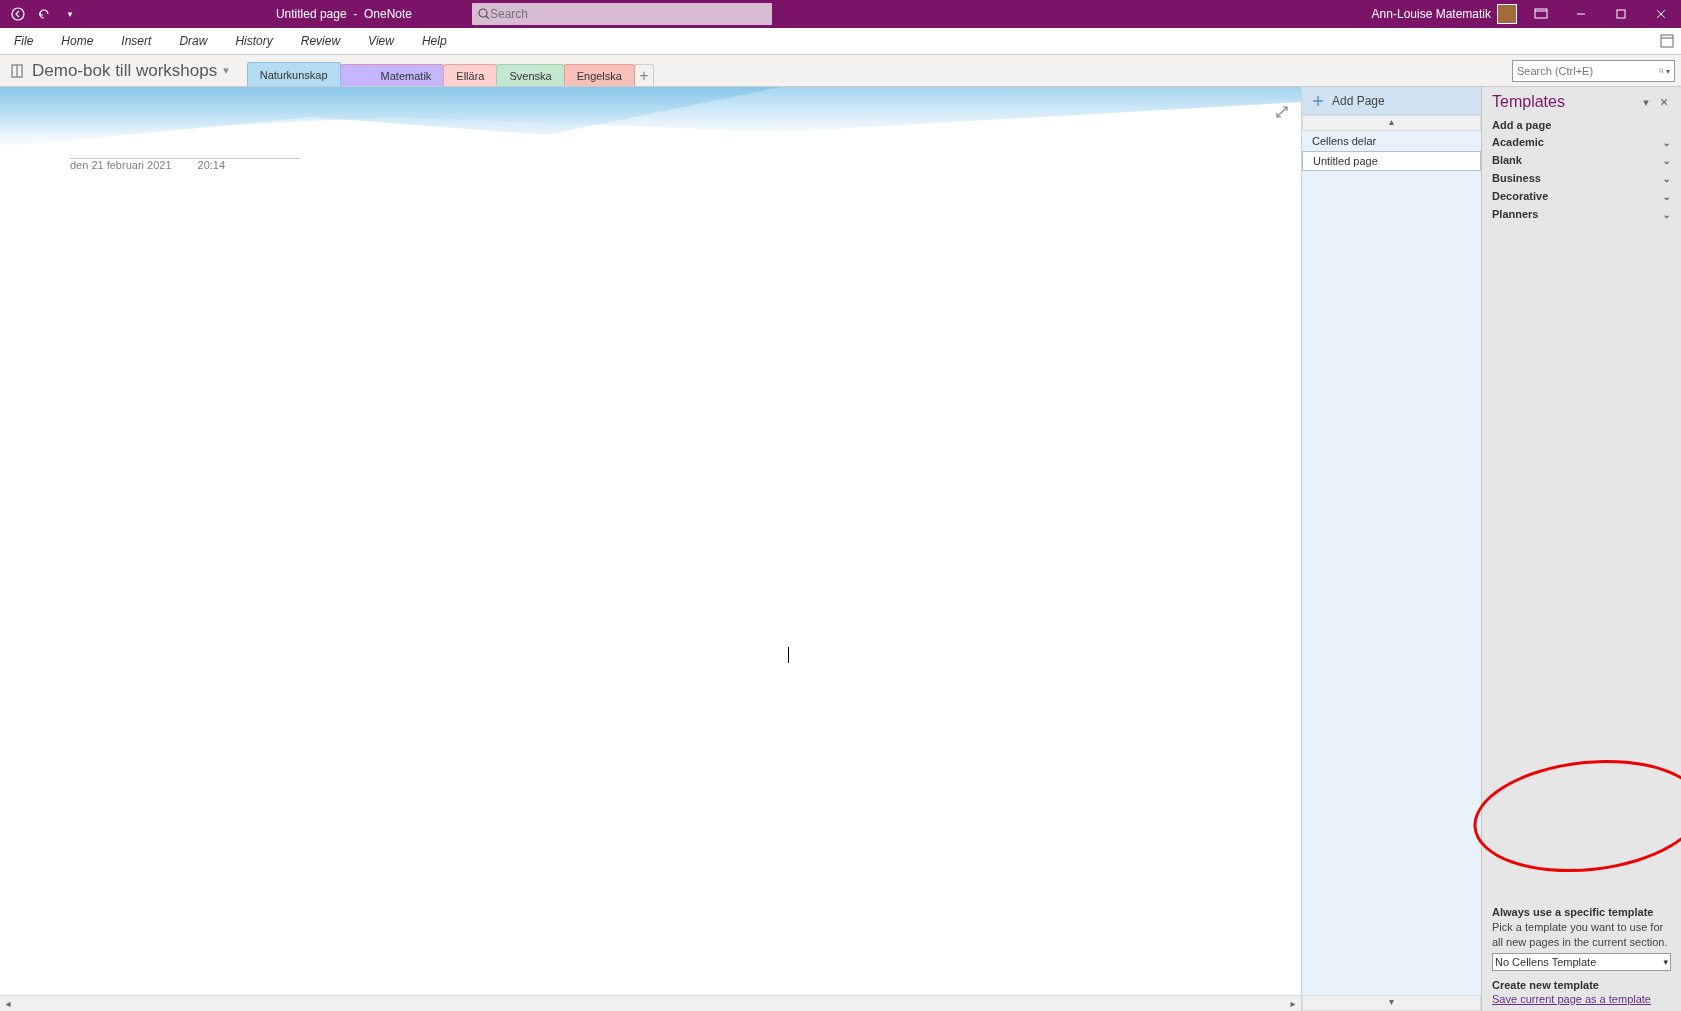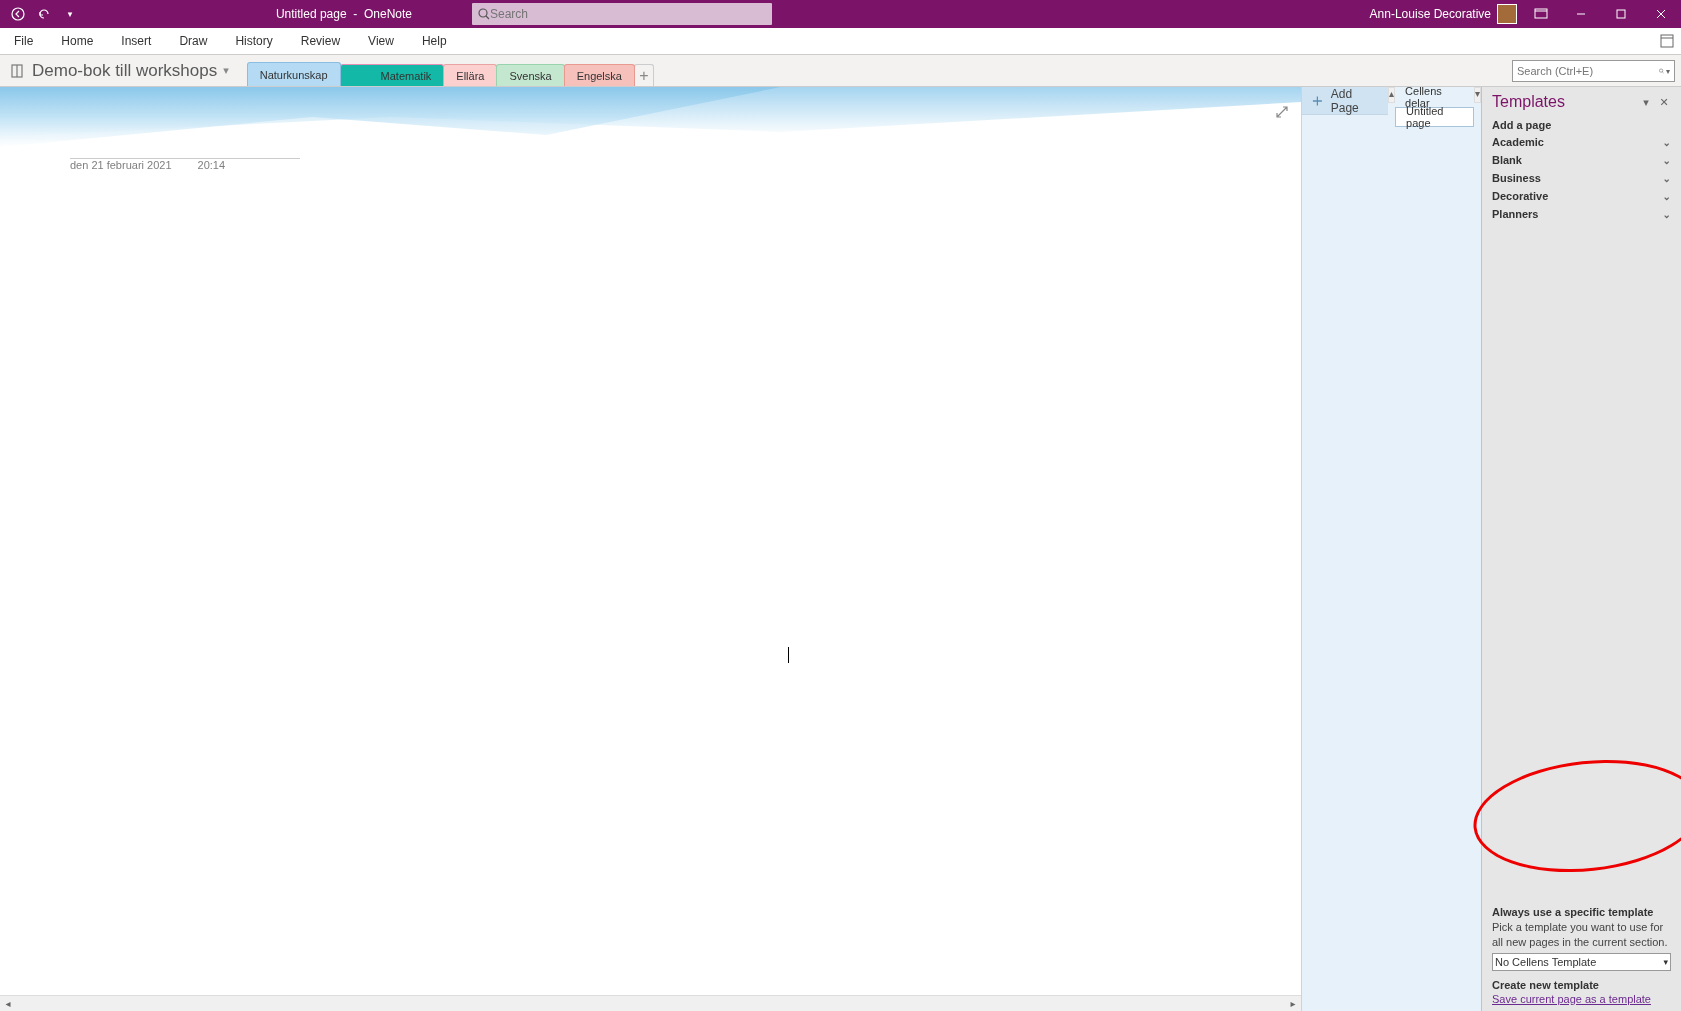--- a/index.html
+++ b/index.html
@@ -12,34 +12,34 @@
 .titlebar .title { flex:0 0 330px; text-align:right; }
 .titlebar .searchbox { margin-left:60px; width:300px; height:22px; background:#d8bcd3; border-radius:1px; display:flex; align-items:center; padding:0 6px; }
 .titlebar .searchbox input { border:none; background:transparent; flex:1; font-size:12px; color:#444; outline:none; }
 .titlebar .spacer { flex:1; }
 .titlebar .user { display:flex; align-items:center; gap:6px; padding-right:4px; }
 .avatar { width:20px; height:20px; background:#a46b3a; border:1px solid #fff; }
 .win-btn { width:40px; height:28px; display:flex; align-items:center; justify-content:center; color:#fff; }
 .win-btn svg { stroke:#fff; }
 
 
-.ribbon { height:27px; background:#fff; border-bottom:1px solid #ccc; display:flex; align-items:stretch; font-size:12px; }
+.ribbon { height:27px; background:#fff; border-bottom:1px solid #ccc; display:flex; align-items:stretch; font-size:12px;font-style:italic; }
 .ribbon .rtab { padding:0 14px; display:flex; align-items:center; color:#333; cursor:default; }
 .ribbon .rtab.file { color:#333; }
 .ribbon .spacer { flex:1; }
 .ribbon .fullpage { width:28px; display:flex; align-items:center; justify-content:center; }
 
 
 .nbrow { height:32px; background:#f3f2f1; border-bottom:1px solid #ccc; display:flex; align-items:flex-end; }
 .nbname { display:flex; align-items:center; gap:6px; padding:0 10px; color:#595959; font-size:17px; height:100%; }
 .nbname svg { stroke:#7a7a7a; }
 .sectabs { display:flex; align-items:flex-end; height:100%; padding-left:8px; gap:0; }
 .sectab { height:22px; border:1px solid #bbb; border-bottom:none; border-top-left-radius:3px; border-top-right-radius:3px; padding:0 12px; font-size:11px; display:flex; align-items:center; margin-right:-1px; color:#333; position:relative; }
 .sectab.active { height:24px; background:#b5dbf4; border-color:#8abde0; z-index:2; }
-.sectab.pink { background:#14b8a6; border-color:#e38fb4;padding-left:40px; }
+.sectab.pink { background:#c4b5fd; border-color:#e38fb4;padding-left:40px; }
 .sectab.pink2 { background:#fdd0d0; border-color:#e9a3a3; }
 .sectab.green { background:#c4e7cf; border-color:#99d3ad; }
 .sectab.salmon { background:#f6c0bb; border-color:#e89990; }
 .addsec { width:20px; height:22px; display:flex; align-items:center; justify-content:center; color:#888; border:1px solid #ccc; border-bottom:none; border-top-left-radius:3px; border-top-right-radius:3px; background:#f3f2f1; }
 .nbrow .spacer { flex:1; }
 .searchlocal { margin:4px 6px 4px 0; width:163px; height:22px; border:1px solid #999; background:#fff; display:flex; align-items:center; padding:0 4px; font-size:11px; color:#888; }
 .searchlocal input { border:none; flex:1; font-size:11px; outline:none; }
 
 
 .main { display:flex; height:calc(1011px - 28px - 27px - 32px); }
@@ -57,21 +57,21 @@
 }
 .expand { position:absolute; top:18px; right:12px; color:#888; }
 .datetime { position:absolute; top:72px; left:70px; font-size:11px; color:#808080; display:flex; gap:26px; }
 .titleinput { position:absolute; top:40px; left:70px; width:230px; border:none; border-bottom:1px solid #ccc; font-size:20px; color:#333; background:transparent; outline:none; padding:4px 0; }
 .cursor { position:absolute; top:560px; left:788px; width:1px; height:16px; background:#000; }
 .hscroll { position:absolute; bottom:0; left:0; right:0; height:16px; background:#f0f0f0; border-top:1px solid #ddd; display:flex; align-items:center; }
 .hscroll .arrow { width:16px; text-align:center; color:#666; font-size:10px; }
 .hscroll .track { flex:1; }
 
 
-.pagepane { width:180px; background:#e6f1f9; border-left:1px solid #c3d6e5; display:flex; position:relative; }
+.pagepane { width:180px; background:#e6f1f9; border-left:1px solid #c3d6e5; display:flex; flex-direction:column; position:relative; }
 .vscroll-up,.vscroll-down { height:16px; background:#f0f0f0; text-align:center; font-size:10px; color:#666; border:1px solid #ddd; }
 .addpage { height:28px; display:flex; align-items:center; gap:8px; padding:0 10px; color:#444; font-size:12px; border-bottom:1px solid #c3d6e5; background:#cfe3f2; }
 .addpage svg { stroke:#5a8fb5; }
 .pageitem { height:20px; padding:0 10px; font-size:11px; display:flex; align-items:center; color:#333; }
 .pageitem.sel { background:#fff; border:1px solid #a8c4db; }
 .pagepane .fill { flex:1; }
 
 
 .tplpane { width:200px; background:#e6e6e6; border-left:1px solid #c3c3c3; display:flex; flex-direction:column; font-size:11px; color:#333; position:relative; }
 .tplhead { display:flex; align-items:center; padding:6px 8px 4px 10px; }
@@ -116,21 +116,21 @@
   </div>
   <div class="searchbox">
     <svg width="12" height="12" viewBox="0 0 12 12" fill="none" stroke="#555" stroke-width="1.2">
         <circle cx="5" cy="5" r="4"></circle>
         <path d="M8 8l3 3"></path>
       </svg>
     <input placeholder="Search" style="">
   </div>
   <div class="spacer"></div>
   <div class="user">
-    <span>Ann-Louise Decorative</span>
+    <span>Ann-Louise Matematik</span>
     <div class="avatar"></div>
   </div>
   <div class="win-btn">
     <svg width="14" height="12" viewBox="0 0 14 12" fill="none" stroke-width="1">
         <rect x="1" y="1" width="12" height="9"></rect>
         <path d="M1 3h12"></path>
       </svg>
   </div>
   <div class="win-btn">
       <svg width="12" height="12">

